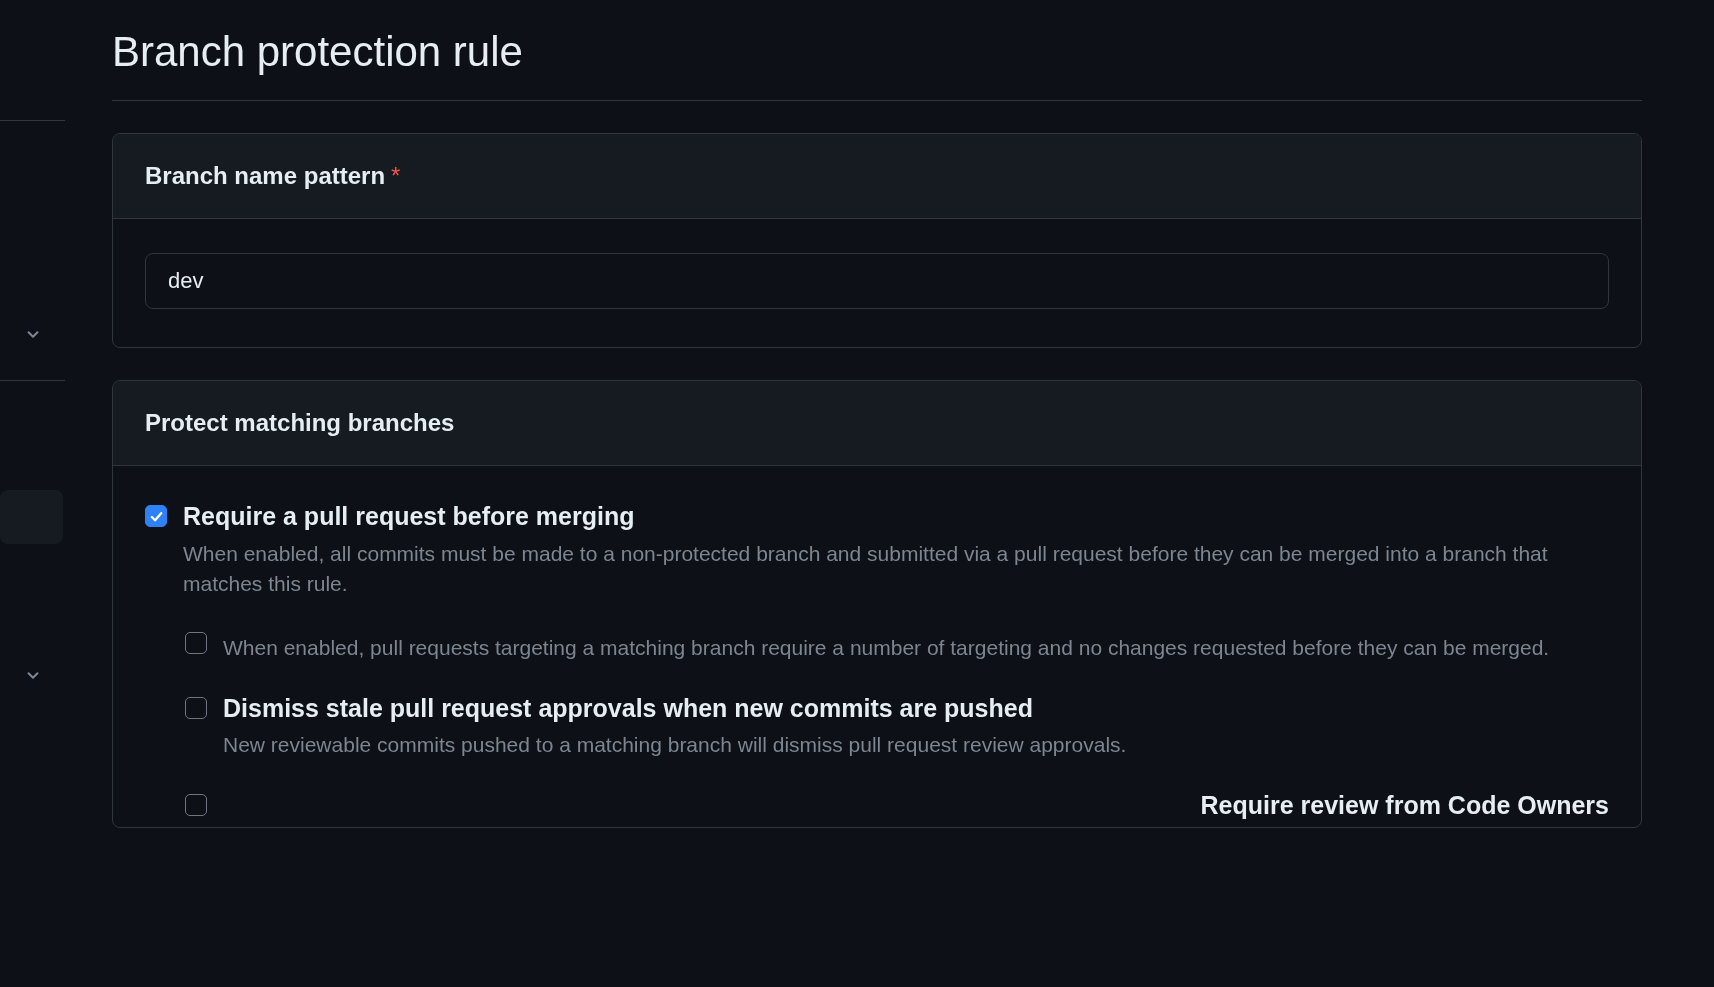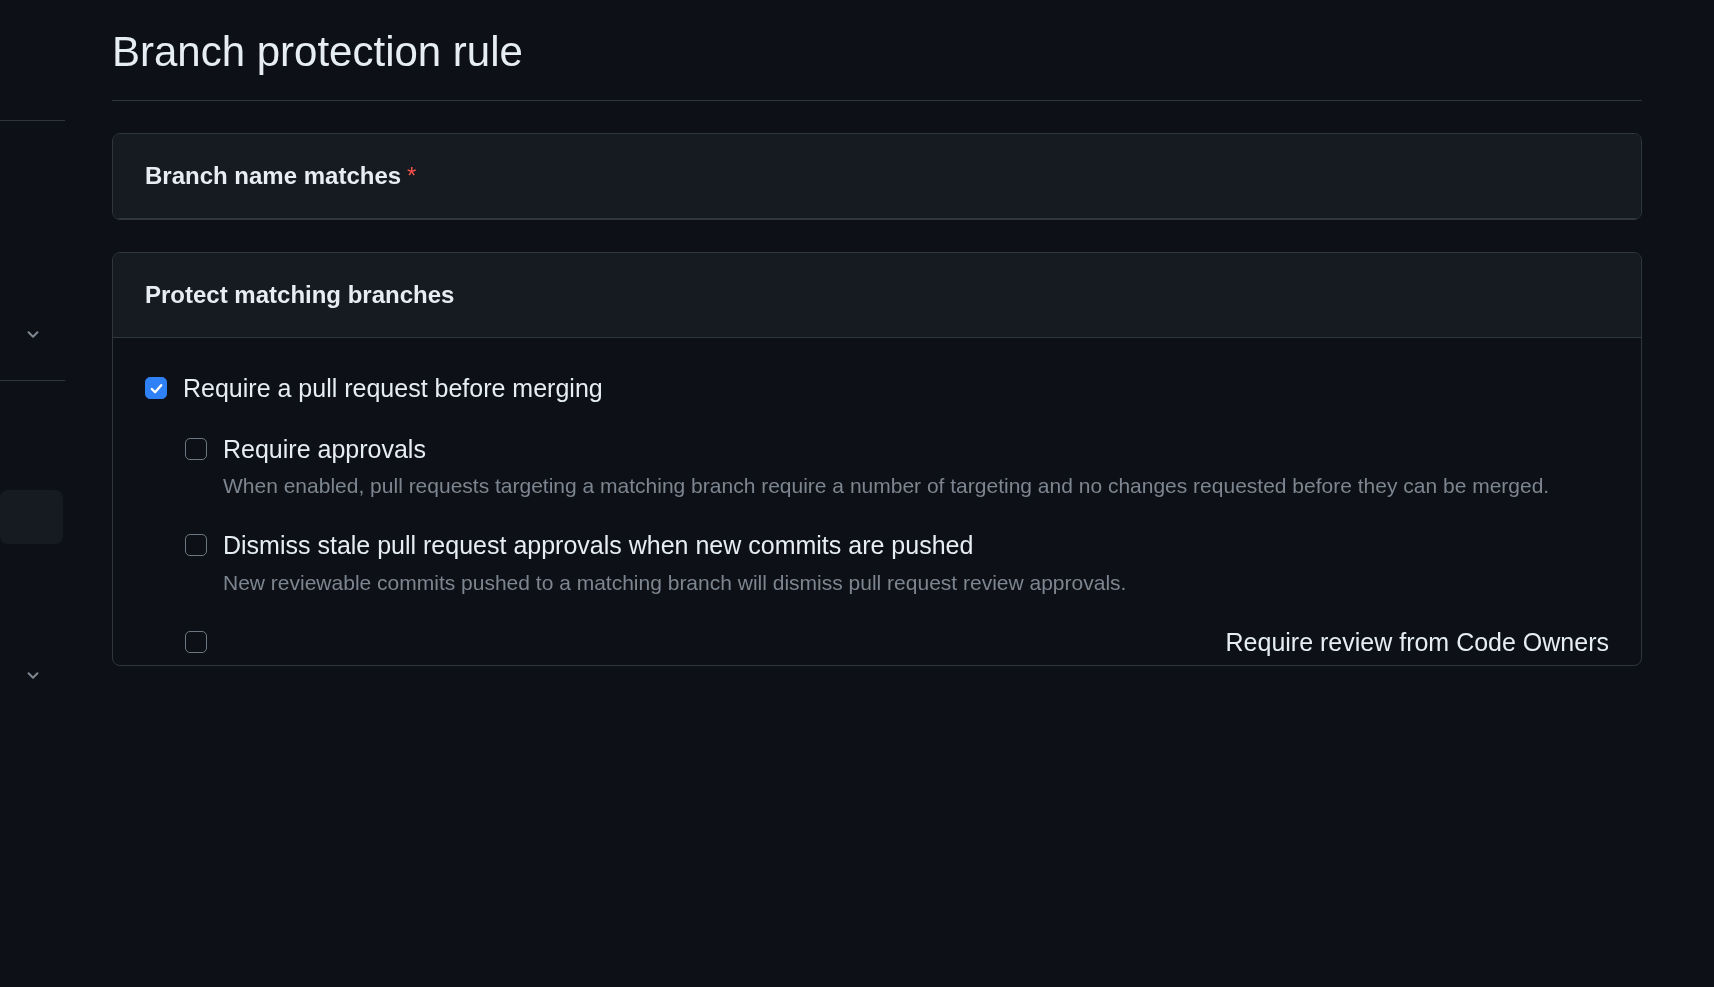--- a/index.html
+++ b/index.html
@@ -121,21 +121,21 @@
   .cb svg {
     width: 15px;
     height: 15px;
     color: #fff;
     display: none;
   }
   .cb.checked svg { display: block; }
   .opt-text { flex: 1; }
   .opt-label {
     font-size: 25px;
-    font-weight: 400;
+    font-weight: 700;
     color: #e6edf3;
     line-height: 1.3;
   }
   .opt-desc {
     font-size: 21px;
     color: #7d8590;
     margin-top: 6px;
     line-height: 1.45;
   }
   .protect-body {
@@ -163,47 +163,50 @@
         <path d="M4.22 6.22a.75.75 0 0 1 1.06 0L8 8.94l2.72-2.72a.75.75 0 1 1 1.06 1.06l-3.25 3.25a.75.75 0 0 1-1.06 0L4.22 7.28a.75.75 0 0 1 0-1.06z"></path>
       </svg>
   </div>
 </div>
 
 <div class="content">
   <h1 class="page-title">Branch protection rule</h1>
 
   <div class="card">
     <div class="card-header">
-      <span class="hdr">Branch name matches</span><span class="required-star">*</span>
+      <span class="hdr">Branch name pattern</span><span class="required-star">*</span>
+    </div>
+    <div class="card-body pattern-body">
+      <input type="text" class="text-input" value="dev" style="">
     </div>
   </div>
 
   <div class="card">
     <div class="card-header">
       <span class="hdr">Protect matching branches</span>
     </div>
     <div class="card-body protect-body cutoff">
 
       <div class="option">
         <div class="cb checked">
           <svg viewBox="0 0 16 16" fill="none" stroke="currentColor" stroke-width="2.5" stroke-linecap="round" stroke-linejoin="round">
               <polyline points="3,8.5 6.5,12 13,4.5"></polyline>
             </svg>
         </div>
         <div class="opt-text">
           <div class="opt-label">Require a pull request before merging</div>
+          <div class="opt-desc">When enabled, all commits must be made to a non-protected branch and submitted via a pull request before they can be merged into a branch that matches this rule.</div>
         </div>
       </div>
 
       <div class="option nested">
         <div class="cb">
           
         </div>
         <div class="opt-text">
-          <div class="opt-label">Require approvals</div>
           <div class="opt-desc">When enabled, pull requests targeting a matching branch require a number of targeting and no changes requested before they can be merged.</div>
         </div>
       </div>
 
       <div class="option nested">
         <div class="cb">
           
         </div>
         <div class="opt-text">
           <div class="opt-label">Dismiss stale pull request approvals when new commits are pushed</div>

